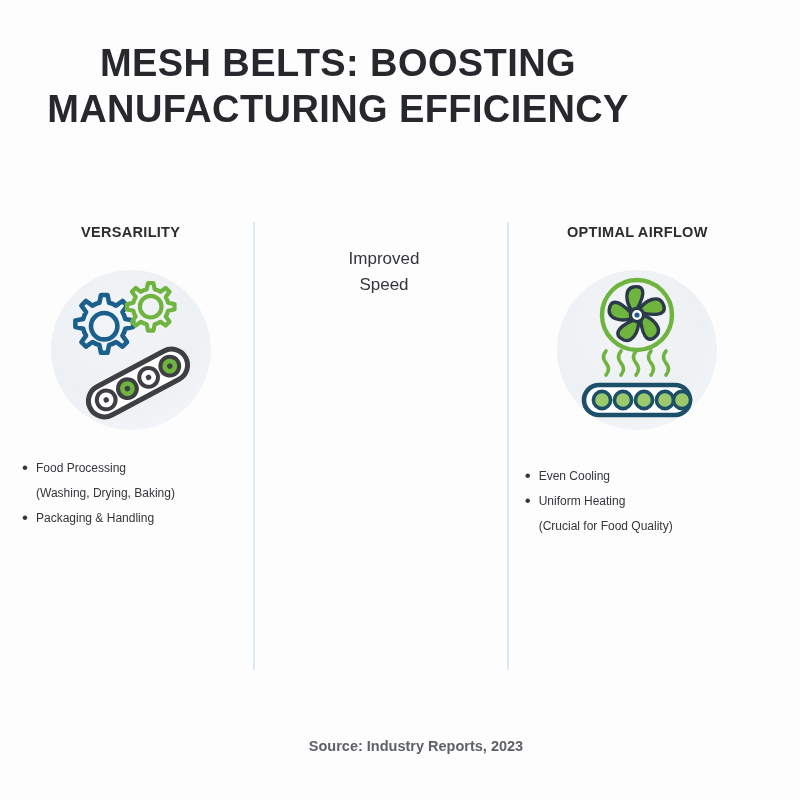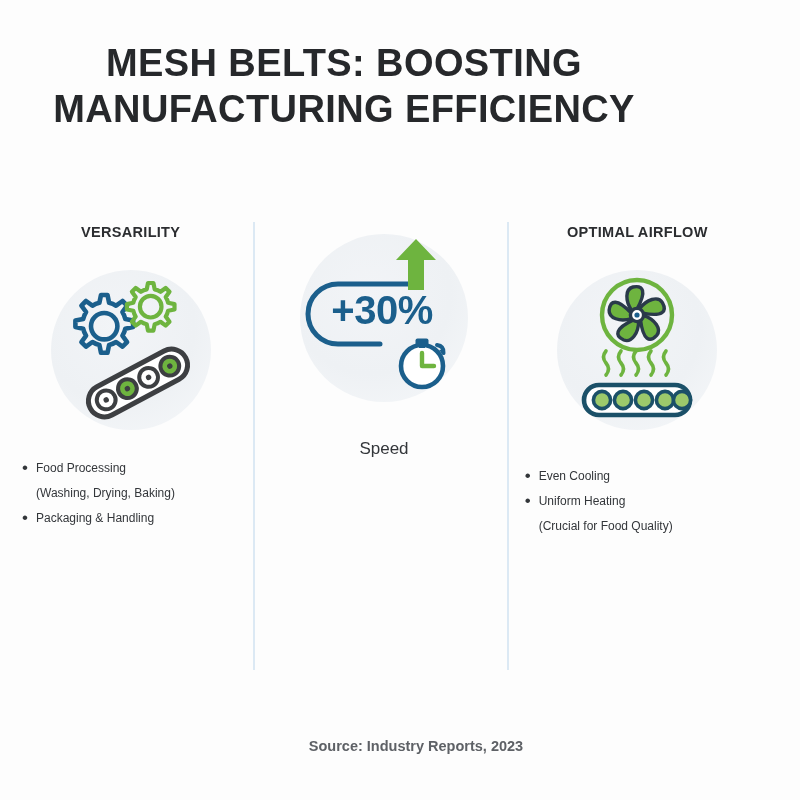--- a/index.html
+++ b/index.html
@@ -21,21 +21,21 @@
     inset: 0;
     width: 800px;
     height: 800px;
     background: #fdfdfd;
   }
 
   
   .title-block {
     position: absolute;
     top: 40px;
-    left: 10px;
+    left: 4px;
     width: 648px;
     text-align: center;
     padding-left: 20px;
   }
   .title-line {
     font-family: "Liberation Sans", sans-serif;
     font-weight: bold;
     font-size: 38px;
     letter-spacing: 0.4px;
     line-height: 46px;
@@ -201,45 +201,23 @@
         <ul class="bullets">
           <li class="bullet">Food Processing</li>
           <li class="sub">(Washing, Drying, Baking)</li>
           <li class="bullet">Packaging &amp; Handling</li>
         </ul>
       </div>
     </div>
 
     <div class="column col2">
 
-      <div class="icon-wrap mid">
-        <span>
-          <svg width="160" height="160" viewBox="0 0 160 160">
-
-            <path d="M106 46 L34 46 a30 30 0 0 0 0 60 L76 106" fill="none" stroke="#1b5f8c" stroke-width="5" stroke-linecap="round"></path>
-
-            <g fill="#6eb43f">
-              <path d="M104 52 L104 22 L92 22 L112 1 L132 22 L120 22 L120 52 Z"></path>
-            </g>
-
-            <text x="78" y="86" text-anchor="middle" font-family="Liberation Sans, sans-serif" font-size="40" font-weight="bold" fill="#1b5f8c" letter-spacing="-0.5">+30%</text>
-
-            <g transform="translate(96,104)">
-              <circle cx="22" cy="24" r="21" fill="#ffffff" stroke="#1b5f8c" stroke-width="4.6"></circle>
-              <rect x="15.5" y="-3.5" width="13" height="7" rx="2" fill="#1b5f8c"></rect>
-              <rect x="19" y="2" width="6" height="4" fill="#1b5f8c"></rect>
-              <path d="M37 3 q7 1 6.5 8" fill="none" stroke="#1b5f8c" stroke-width="4" stroke-linecap="round"></path>
-              <path d="M43 13 l2 -6 -6 1 z" fill="#1b5f8c"></path>
-              <path d="M22 24 L22 11 M22 24 L34 24" fill="none" stroke="#6eb43f" stroke-width="4.4" stroke-linecap="round"></path>
-            </g>
-          </svg>
-        </span>
-      </div>
 
       <div class="body-text center">
+        <div>Improved</div>
         <div>Speed</div>
       </div>
     </div>
 
     <div class="column col3">
       <div class="col-head">OPTIMAL AIRFLOW</div>
 
       <div class="icon-wrap">
         <span>
           <svg width="150" height="150" viewBox="0 0 150 150">

